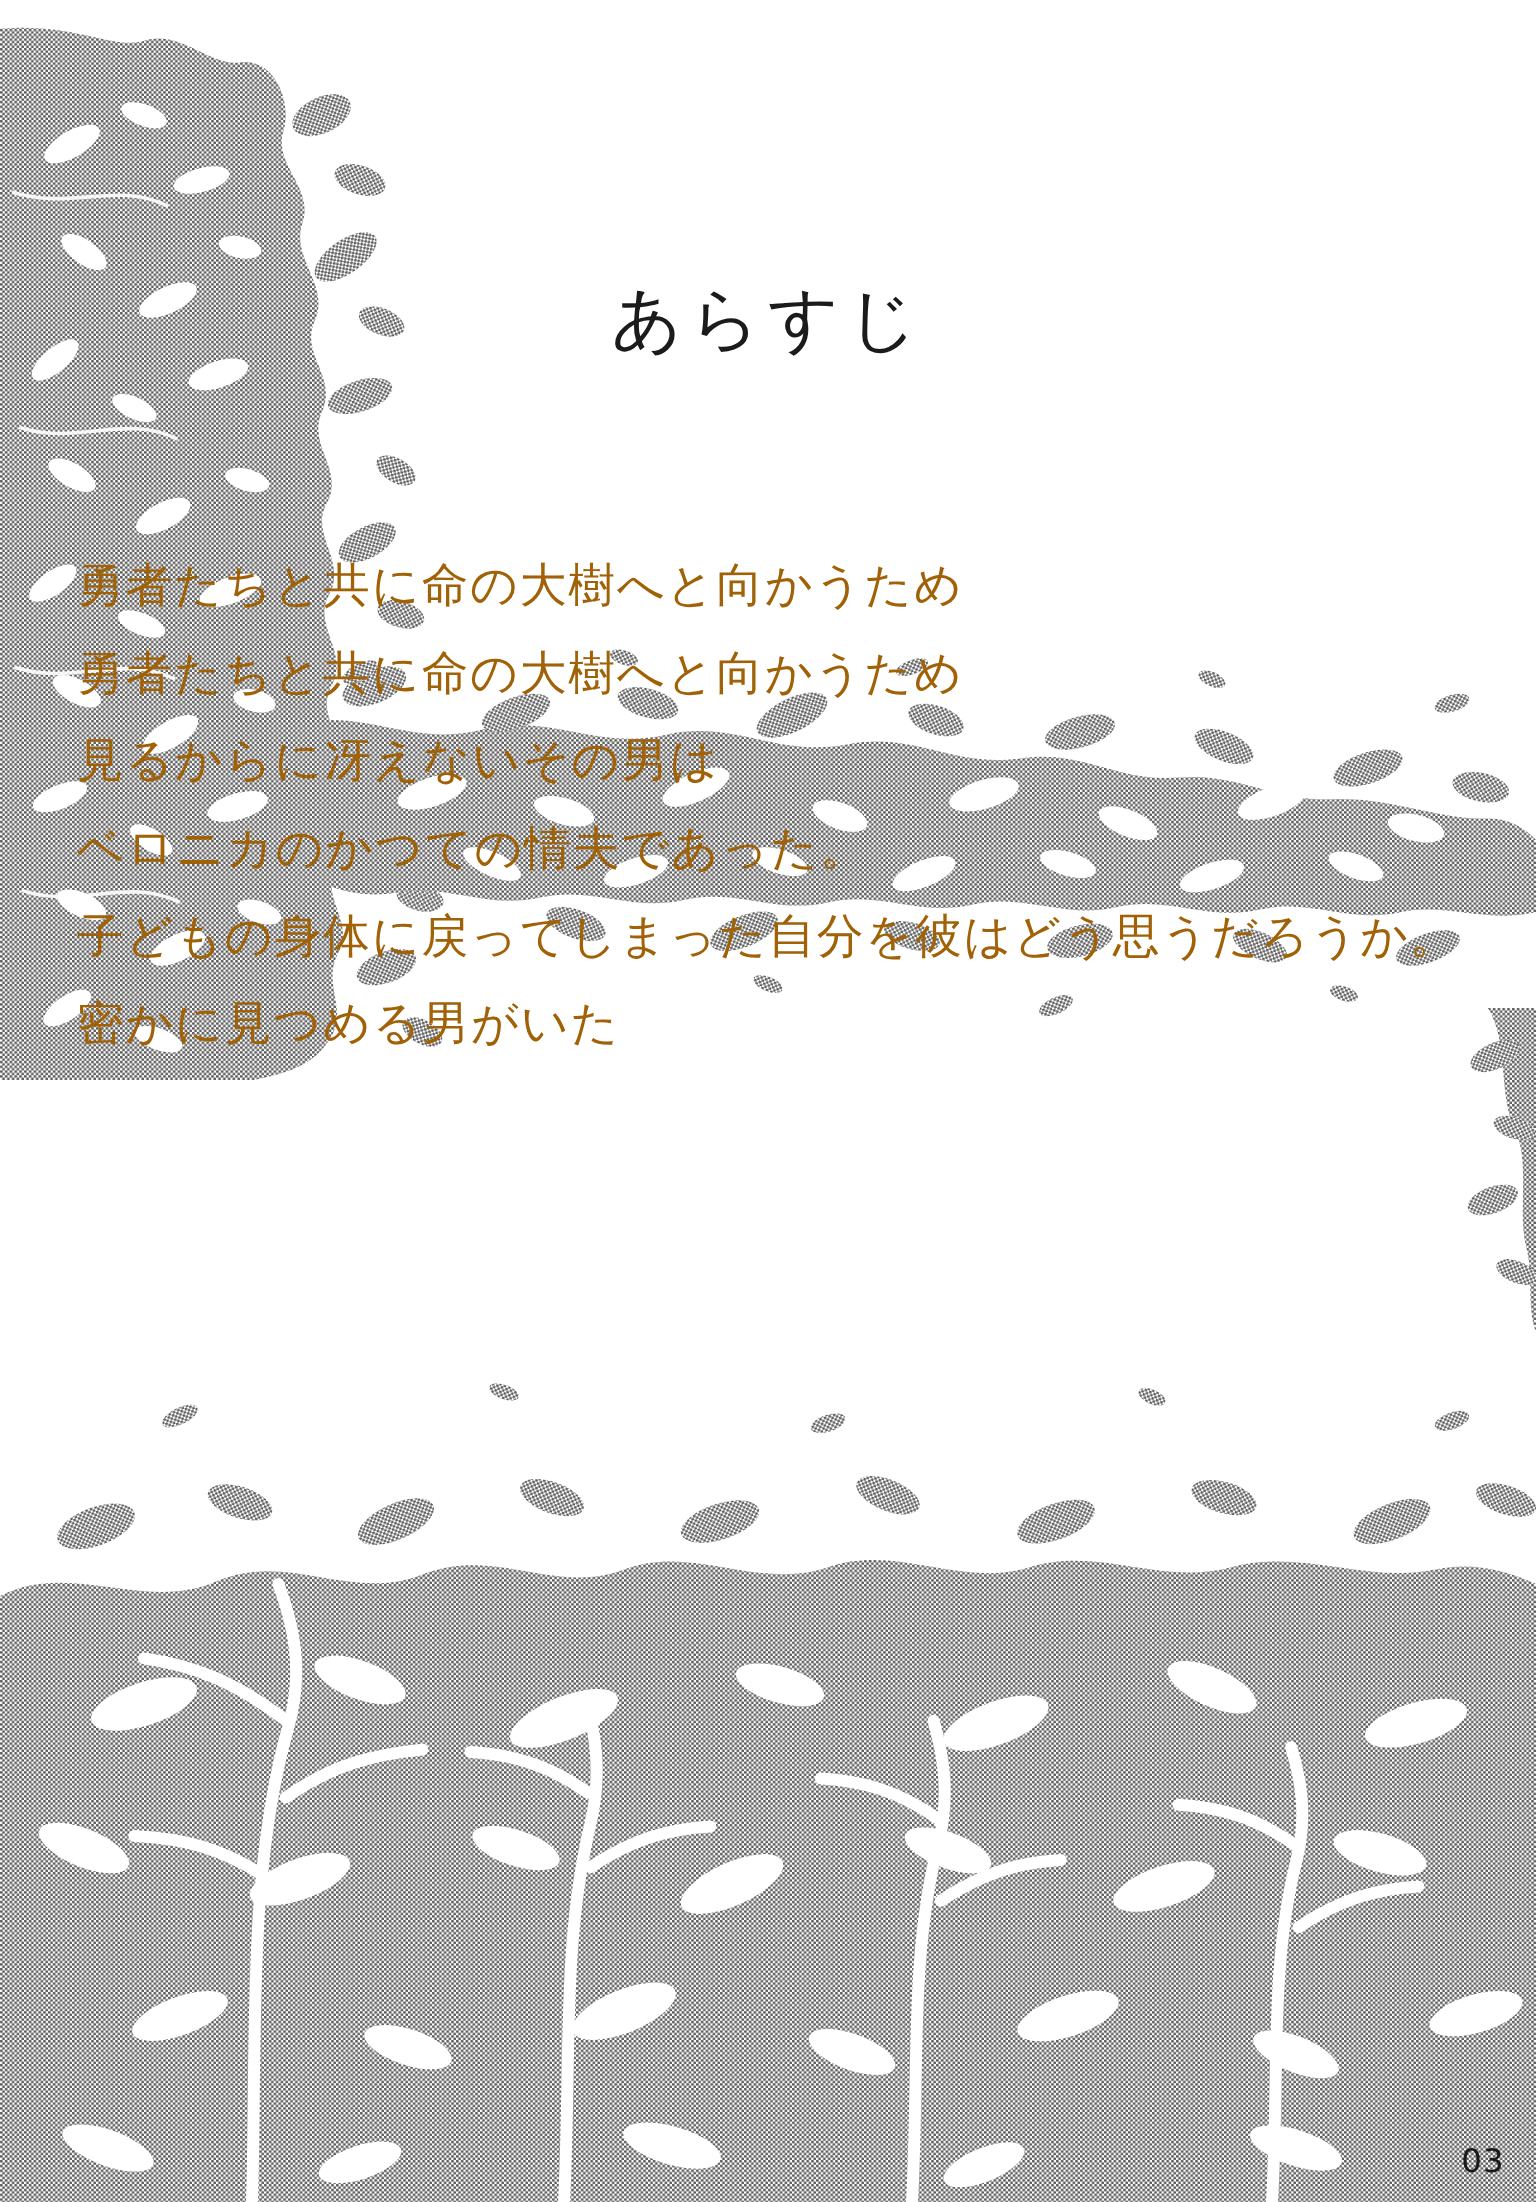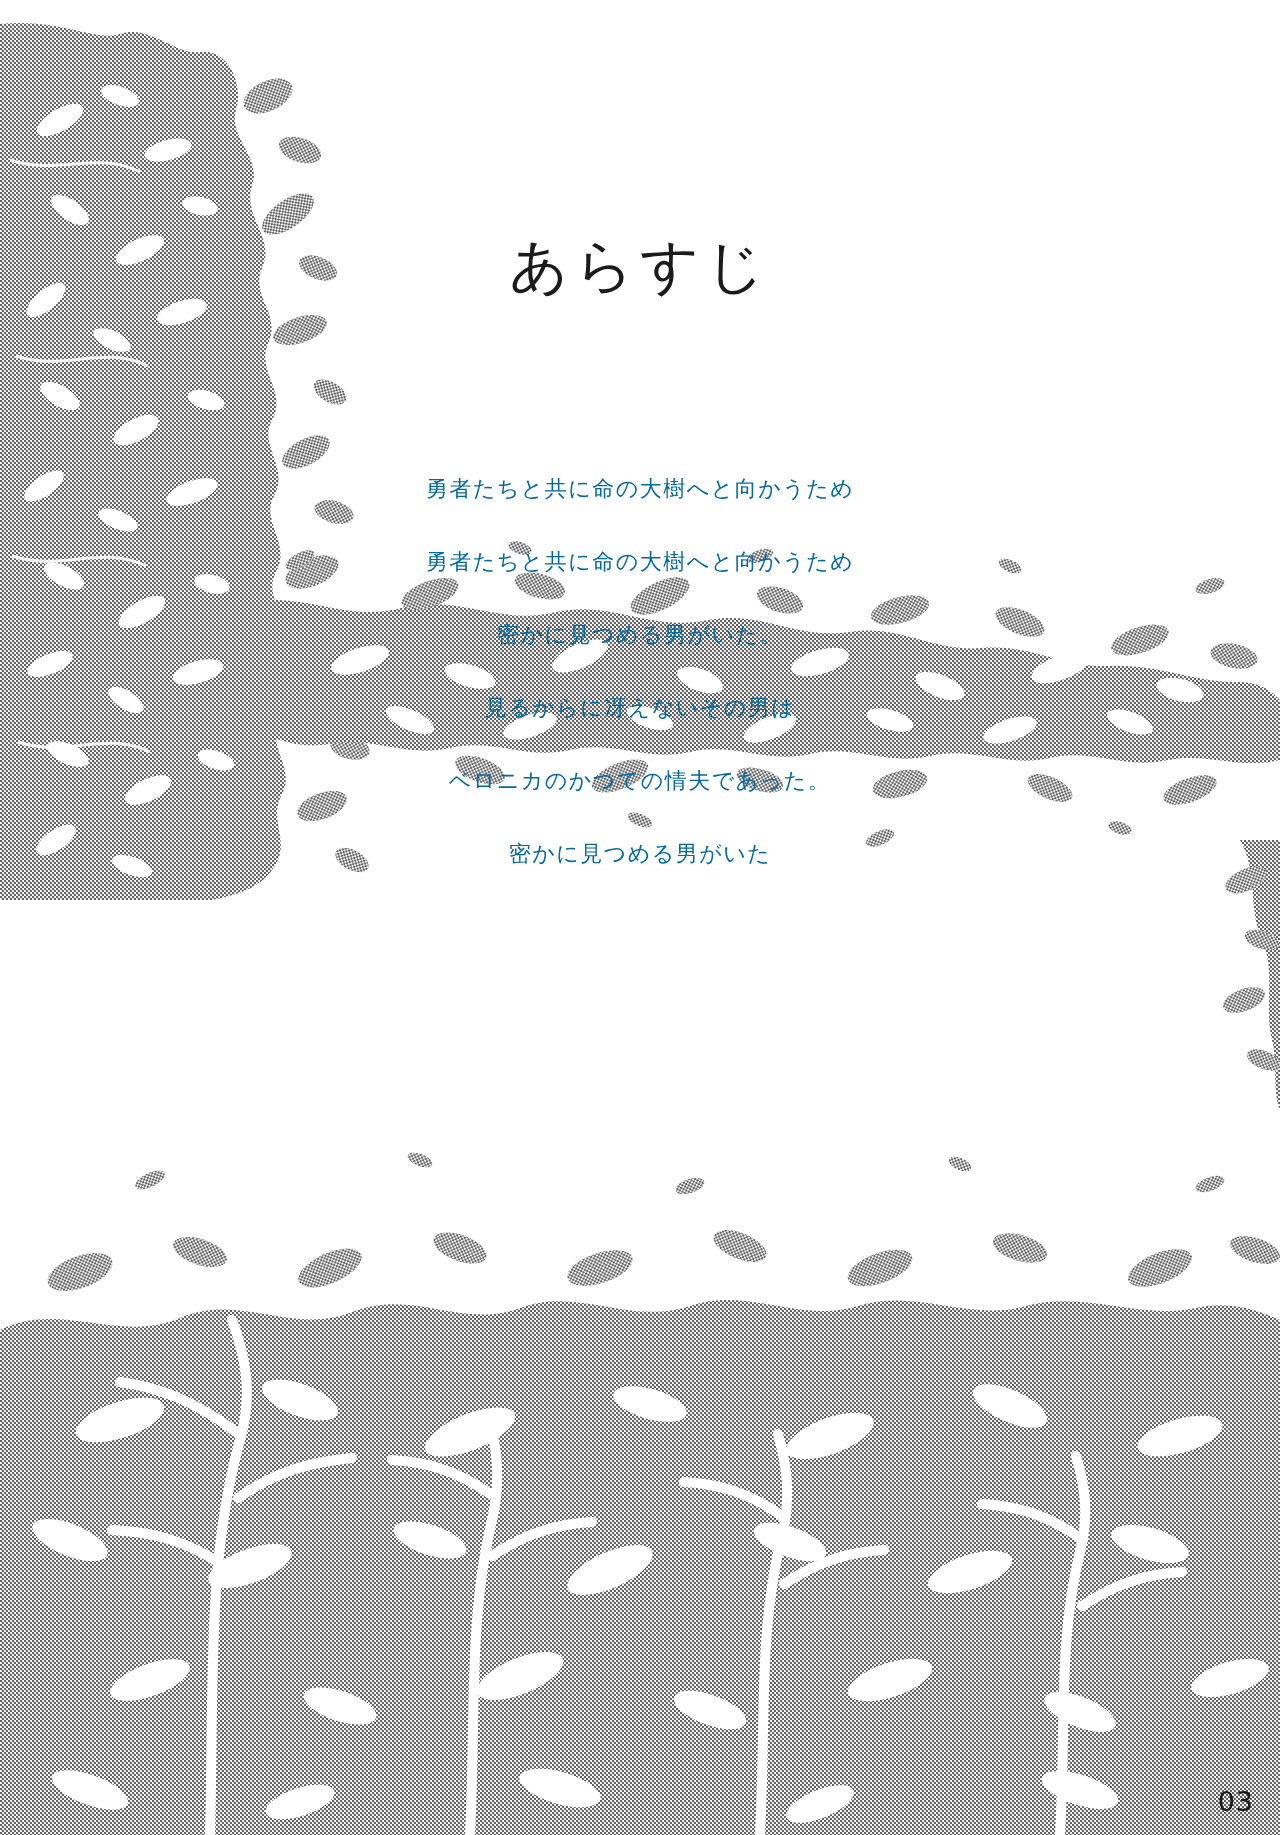--- a/index.html
+++ b/index.html
@@ -46,23 +46,23 @@
     letter-spacing: 6px;
     color: #1b1b1b;
     font-weight: 500;
     font-family: "DejaVu Sans", "Liberation Sans", sans-serif;
   }
   .synopsis {
     position: absolute;
     top: 452px;
     left: 64px;
     width: 1152px;
-    text-align: center;
-    color: #0369a1;
-    font-size: 22px;
+    text-align: left;
+    color: #a16207;
+    font-size: 39px;
     line-height: 73px;
     letter-spacing: 1.5px;
   }
   .synopsis .line {
     display: block;
     white-space: nowrap;
   }
   .page-number {
     position: absolute;
     right: 26px;
@@ -344,22 +344,22 @@
     </svg>
   </div>
 
   <div class="content">
 
     <div class="heading">あらすじ</div>
 
     <div class="synopsis">
       <span class="line">勇者たちと共に命の大樹へと向かうため</span>
       <span class="line">勇者たちと共に命の大樹へと向かうため</span>
-      <span class="line">密かに見つめる男がいた。</span>
       <span class="line">見るからに冴えないその男は</span>
       <span class="line">ベロニカのかつての情夫であった。</span>
+      <span class="line">子どもの身体に戻ってしまった自分を彼はどう思うだろうか。</span>
       <span class="line">密かに見つめる男がいた</span>
     </div>
 
     <div class="page-number">03</div>
   </div>
 
 </div>
 
 </body></html>

